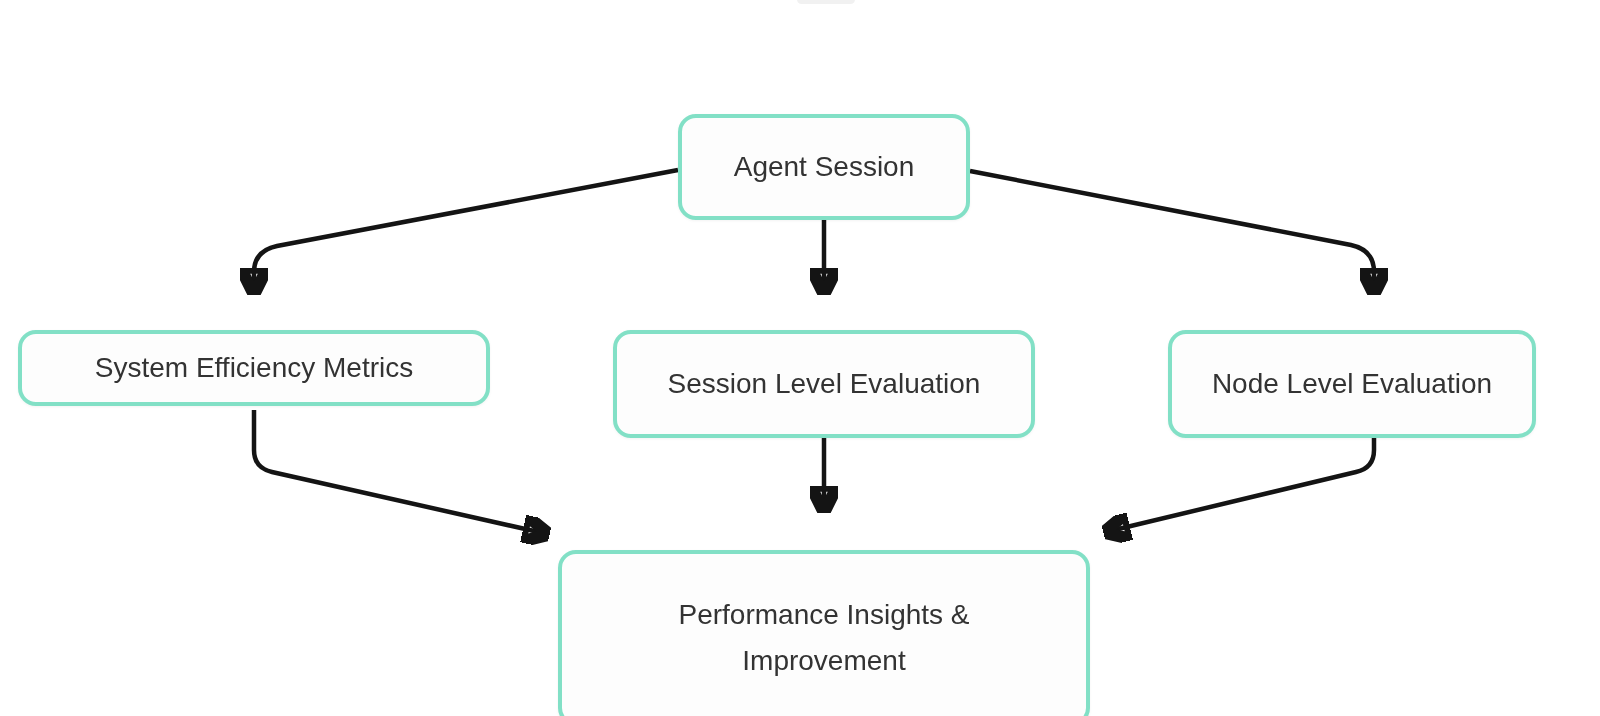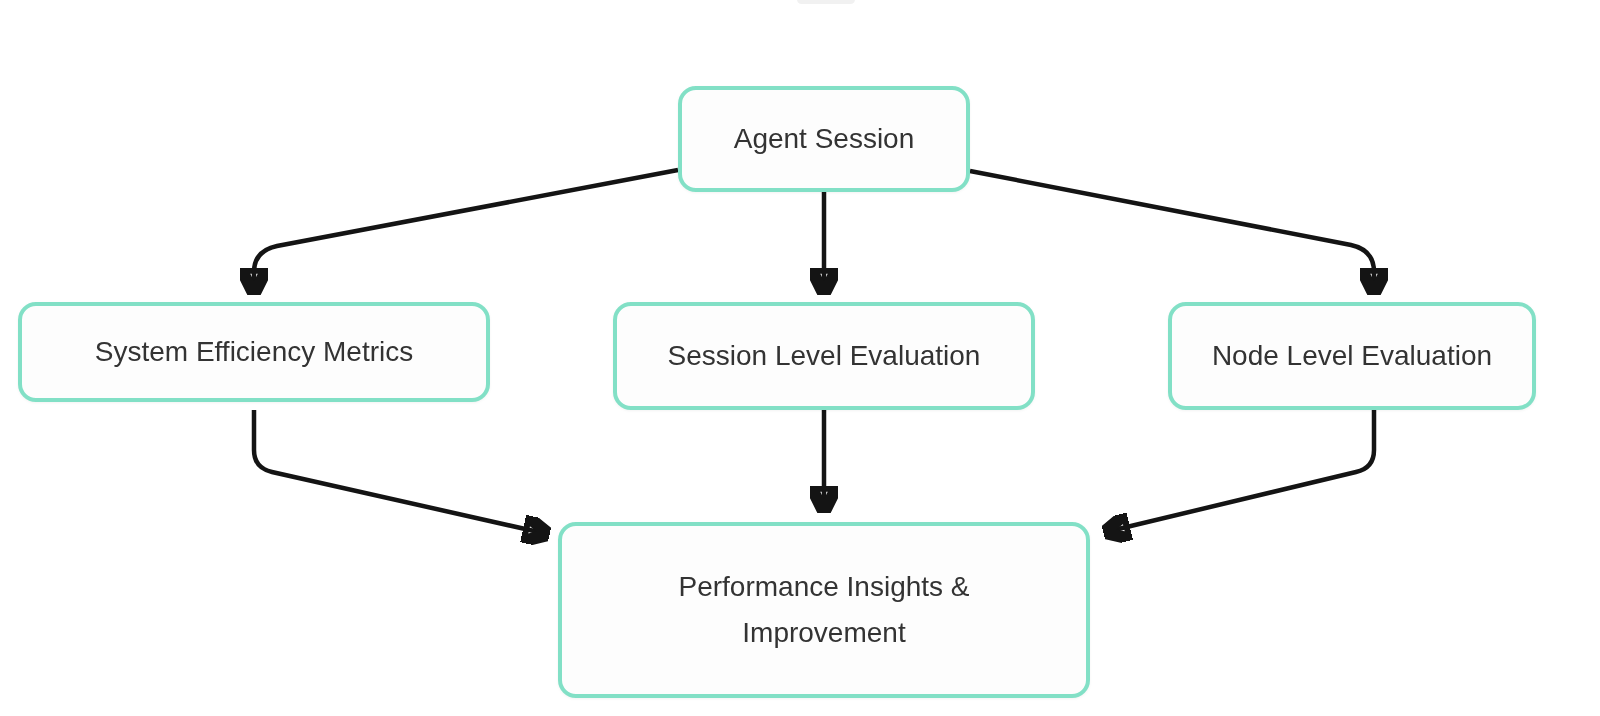--- a/index.html
+++ b/index.html
@@ -44,24 +44,25 @@
     justify-content: center;
     text-align: center;
     background: var(--node-fill, #fdfdfd);
     border: 4px solid var(--accent, #82e0c6);
     border-radius: 18px;
     color: var(--text, #333333);
     font-size: 28px;
     line-height: 46px;
     box-shadow: 0 1px 3px rgba(0,0,0,0.05);
     cursor: default;
+    margin-top: 28px;
   }
   .node span { display: inline-block; }
   .node-agent        { left: 678px;  top: 86px;  width: 292px; height: 106px; }
-  .node-system       { left: 18px;   top: 302px; width: 472px; height: 100px; }
+  .node-system       { left: 18px;   top: 302px; width: 472px; height: 76px; }
   .node-session      { left: 613px;  top: 302px; width: 422px; height: 108px; }
   .node-node         { left: 1168px; top: 302px; width: 368px; height: 108px; }
   .node-performance  { left: 558px;  top: 522px; width: 532px; height: 176px; }
   .node-performance span { max-width: 420px; }
 </style>
 </head>
 <body>
 
 <div class="canvas">
 

